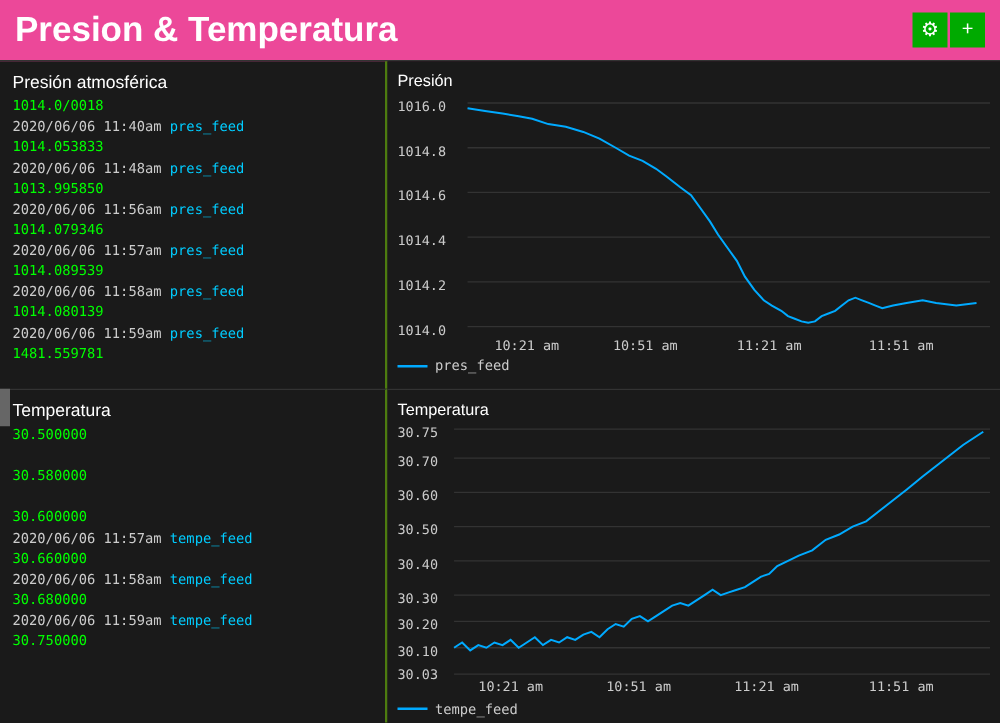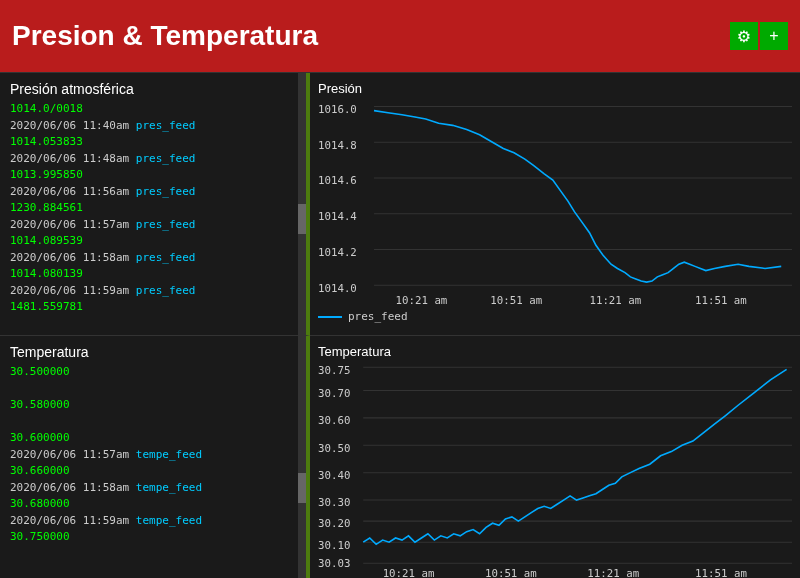--- a/index.html
+++ b/index.html
@@ -6,22 +6,22 @@
     body {
       background: #1a1a1a;
       color: #00ff00;
       font-family: monospace;
       font-size: 12px;
       width: 800px;
       height: 578px;
       overflow: hidden;
     }
     .header {
-      background: #b91c1c;
-      padding: 20px 12px;
+      background: #ec4899;
+      padding: 8px 12px;
       display: flex;
       align-items: center;
       justify-content: space-between;
       border-bottom: 1px solid #333;
     }
     .header-title {
       color: #ffffff;
       font-size: 28px;
       font-weight: bold;
       font-family: sans-serif;
@@ -105,22 +105,23 @@
       position: relative;
     }
     .scrollbar-thumb {
       width: 8px;
       height: 30px;
       background: #666;
       position: absolute;
       top: 50%;
     }
     .left-panel {
-      border-right: 4px solid #4d7c0f;
+      border-right: 2px solid #4d7c0f;
       display: flex;
+      flex-direction: column;
     }
     .left-panel-content {
       flex: 1;
       padding: 8px 10px;
       overflow: hidden;
     }
     svg {
       width: 100%;
       height: 100%;
     }
@@ -167,21 +168,21 @@
           <div class="data-entry">
             <span class="data-row">2020/06/06 11:40am <span class="feed-name">pres_feed</span></span><br>
             <span class="data-value">1014.053833</span>
           </div>
           <div class="data-entry">
             <span class="data-row">2020/06/06 11:48am <span class="feed-name">pres_feed</span></span><br>
             <span class="data-value">1013.995850</span>
           </div>
           <div class="data-entry">
             <span class="data-row">2020/06/06 11:56am <span class="feed-name">pres_feed</span></span><br>
-            <span class="data-value">1230.884561</span>
+            <span class="data-value">1014.079346</span>
           </div>
           <div class="data-entry">
             <span class="data-row">2020/06/06 11:57am <span class="feed-name">pres_feed</span></span><br>
             <span class="data-value">1014.089539</span>
           </div>
           <div class="data-entry">
             <span class="data-row">2020/06/06 11:58am <span class="feed-name">pres_feed</span></span><br>
             <span class="data-value">1014.080139</span>
           </div>
           <div class="data-entry">

